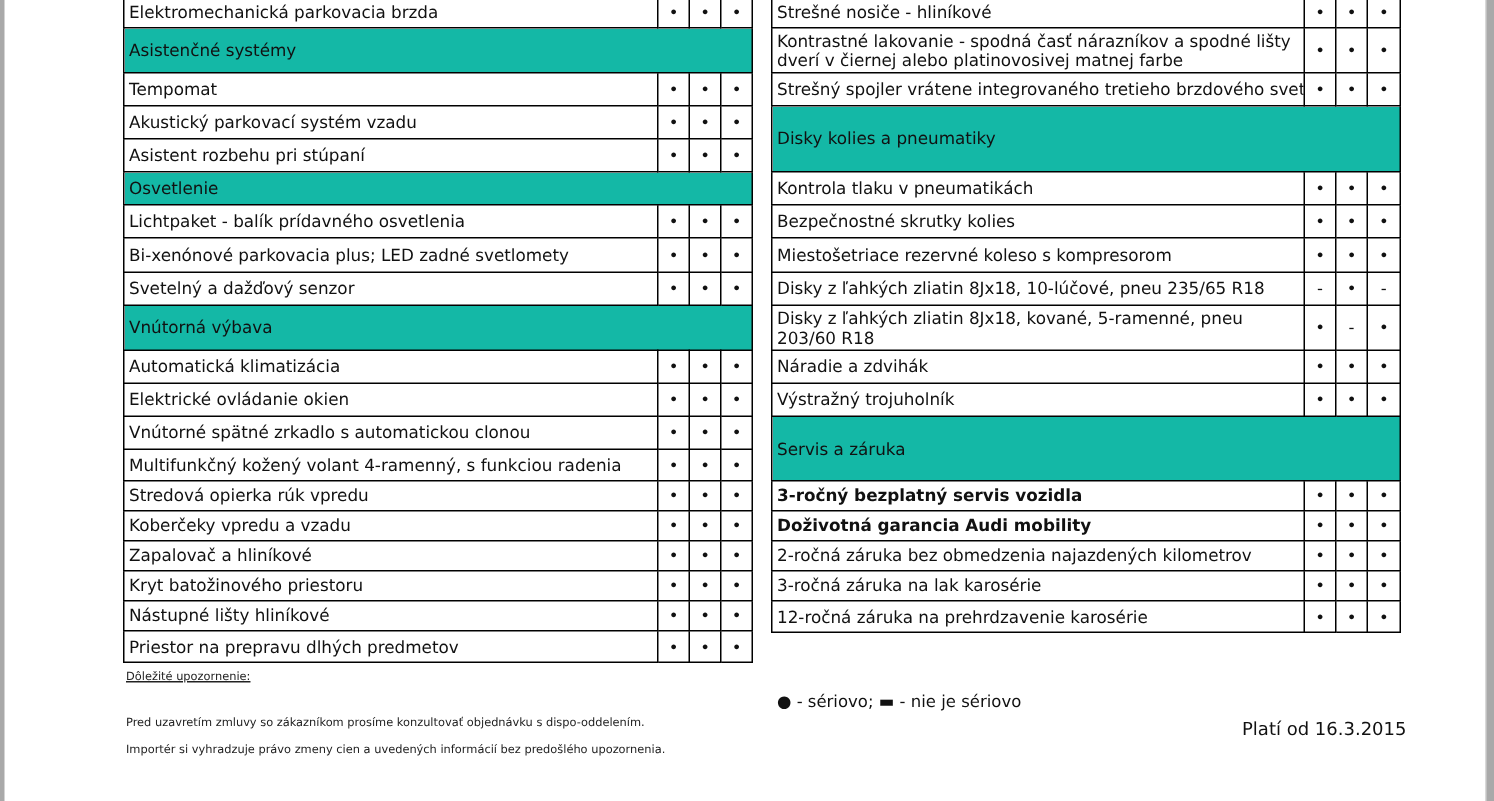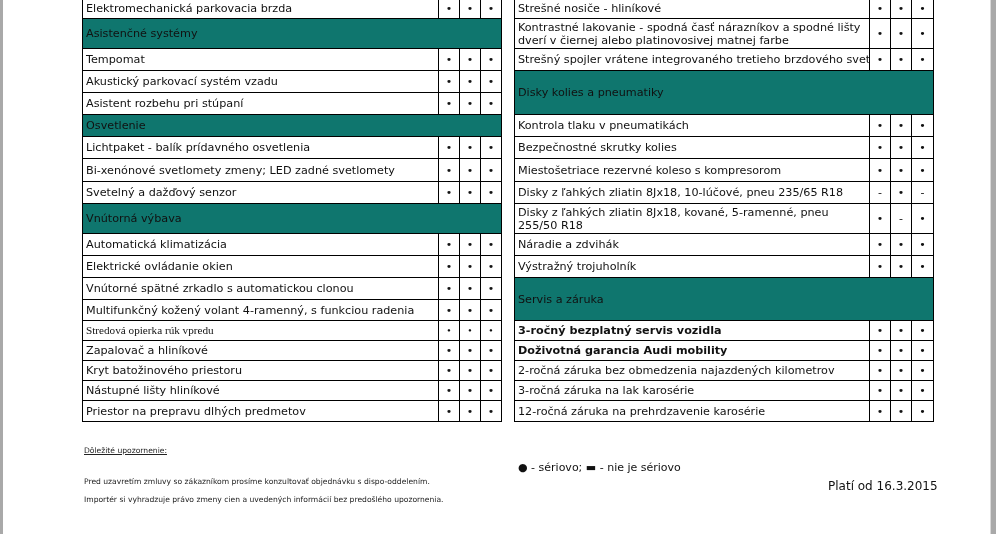--- a/index.html
+++ b/index.html
@@ -25,21 +25,21 @@
     padding:0 0 0 3px;
     vertical-align:middle;
     overflow:hidden;
     white-space:nowrap;
   }
   table.spec td.mark {
     padding:0; text-align:center; font-size:11px;
   }
   table.spec td.wrap { white-space:normal; }
   table.spec tr.section td {
-    background:#0f766e;
+    background:#14b8a6;
     margin-top:15px;
   }
   table.spec tr.bold td.label { font-weight:bold; }
   #left-table { left:82px; width:419px; }
   #right-table { left:514px; width:419px; }
 
   .notes {
     position:absolute; left:84px; top:446px;
     font-size:7.6px; color:#222; line-height:10px;
   }
@@ -98,21 +98,21 @@
       <tr class="section" style="height: 22px;">
         <td colspan="4">Osvetlenie</td>
       </tr>
       <tr style="height: 22px;">
         <td class="label">Lichtpaket - balík prídavného osvetlenia</td>
         <td class="mark">•</td>
         <td class="mark">•</td>
         <td class="mark">•</td>
       </tr>
       <tr style="height: 23px;">
-        <td class="label">Bi-xenónové svetlomety zmeny; LED zadné svetlomety</td>
+        <td class="label">Bi-xenónové parkovacia plus; LED zadné svetlomety</td>
         <td class="mark">•</td>
         <td class="mark">•</td>
         <td class="mark">•</td>
       </tr>
       <tr style="height: 22px;">
         <td class="label">Svetelný a dažďový senzor</td>
         <td class="mark">•</td>
         <td class="mark">•</td>
         <td class="mark">•</td>
       </tr>
@@ -136,22 +136,28 @@
         <td class="mark">•</td>
         <td class="mark">•</td>
         <td class="mark">•</td>
       </tr>
       <tr style="height: 21px;">
         <td class="label">Multifunkčný kožený volant 4-ramenný, s funkciou radenia</td>
         <td class="mark">•</td>
         <td class="mark">•</td>
         <td class="mark">•</td>
       </tr>
-      <tr style="height: 20px; font-family: Liberation Serif, serif;">
+      <tr style="height: 20px;">
         <td class="label">Stredová opierka rúk vpredu</td>
+        <td class="mark">•</td>
+        <td class="mark">•</td>
+        <td class="mark">•</td>
+      </tr>
+      <tr style="height: 20px;">
+        <td class="label">Koberčeky vpredu a vzadu</td>
         <td class="mark">•</td>
         <td class="mark">•</td>
         <td class="mark">•</td>
       </tr>
       <tr style="height: 20px;">
         <td class="label">Zapalovač a hliníkové</td>
         <td class="mark">•</td>
         <td class="mark">•</td>
         <td class="mark">•</td>
       </tr>
@@ -223,21 +229,21 @@
         <td class="mark">•</td>
         <td class="mark">•</td>
       </tr>
       <tr style="height: 22px;">
         <td class="label">Disky z ľahkých zliatin 8Jx18, 10-lúčové, pneu 235/65 R18</td>
         <td class="mark">-</td>
         <td class="mark">•</td>
         <td class="mark">-</td>
       </tr>
       <tr style="height: 30px;">
-        <td class="label wrap">Disky z ľahkých zliatin 8Jx18, kované, 5-ramenné, pneu 255/50 R18</td>
+        <td class="label wrap">Disky z ľahkých zliatin 8Jx18, kované, 5-ramenné, pneu 203/60 R18</td>
         <td class="mark">•</td>
         <td class="mark">-</td>
         <td class="mark">•</td>
       </tr>
       <tr style="height: 22px; margin-top: 44px;">
         <td class="label">Náradie a zdvihák</td>
         <td class="mark">•</td>
         <td class="mark">•</td>
         <td class="mark">•</td>
       </tr>

